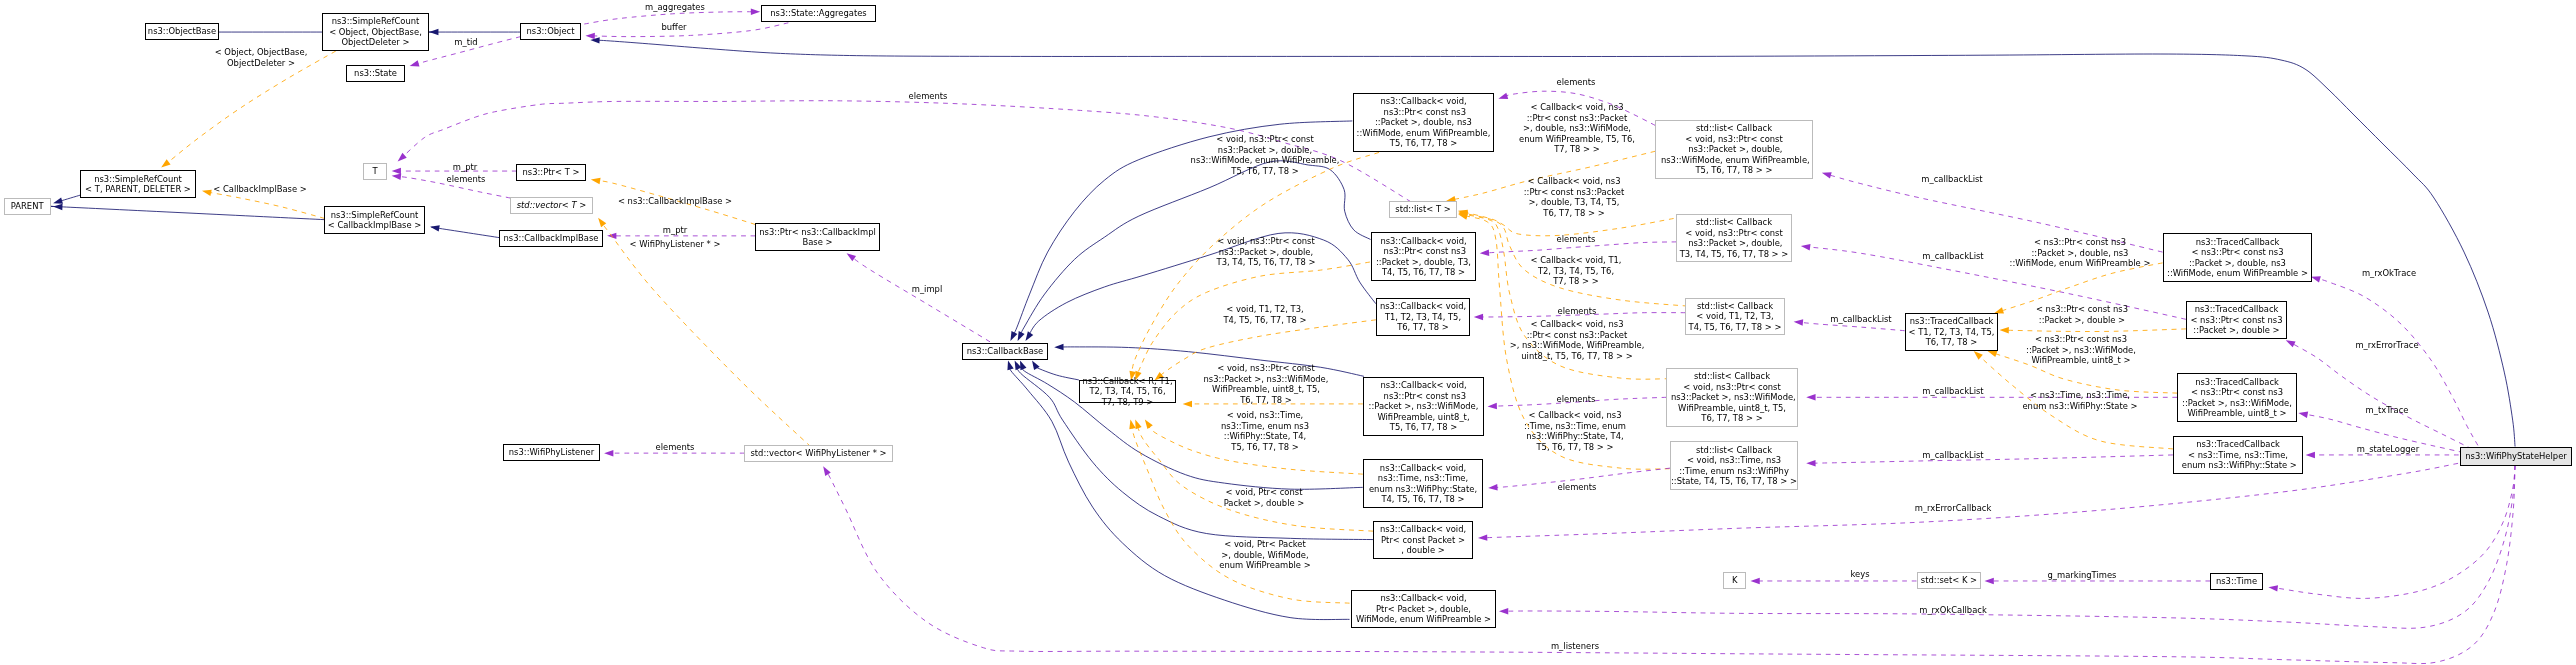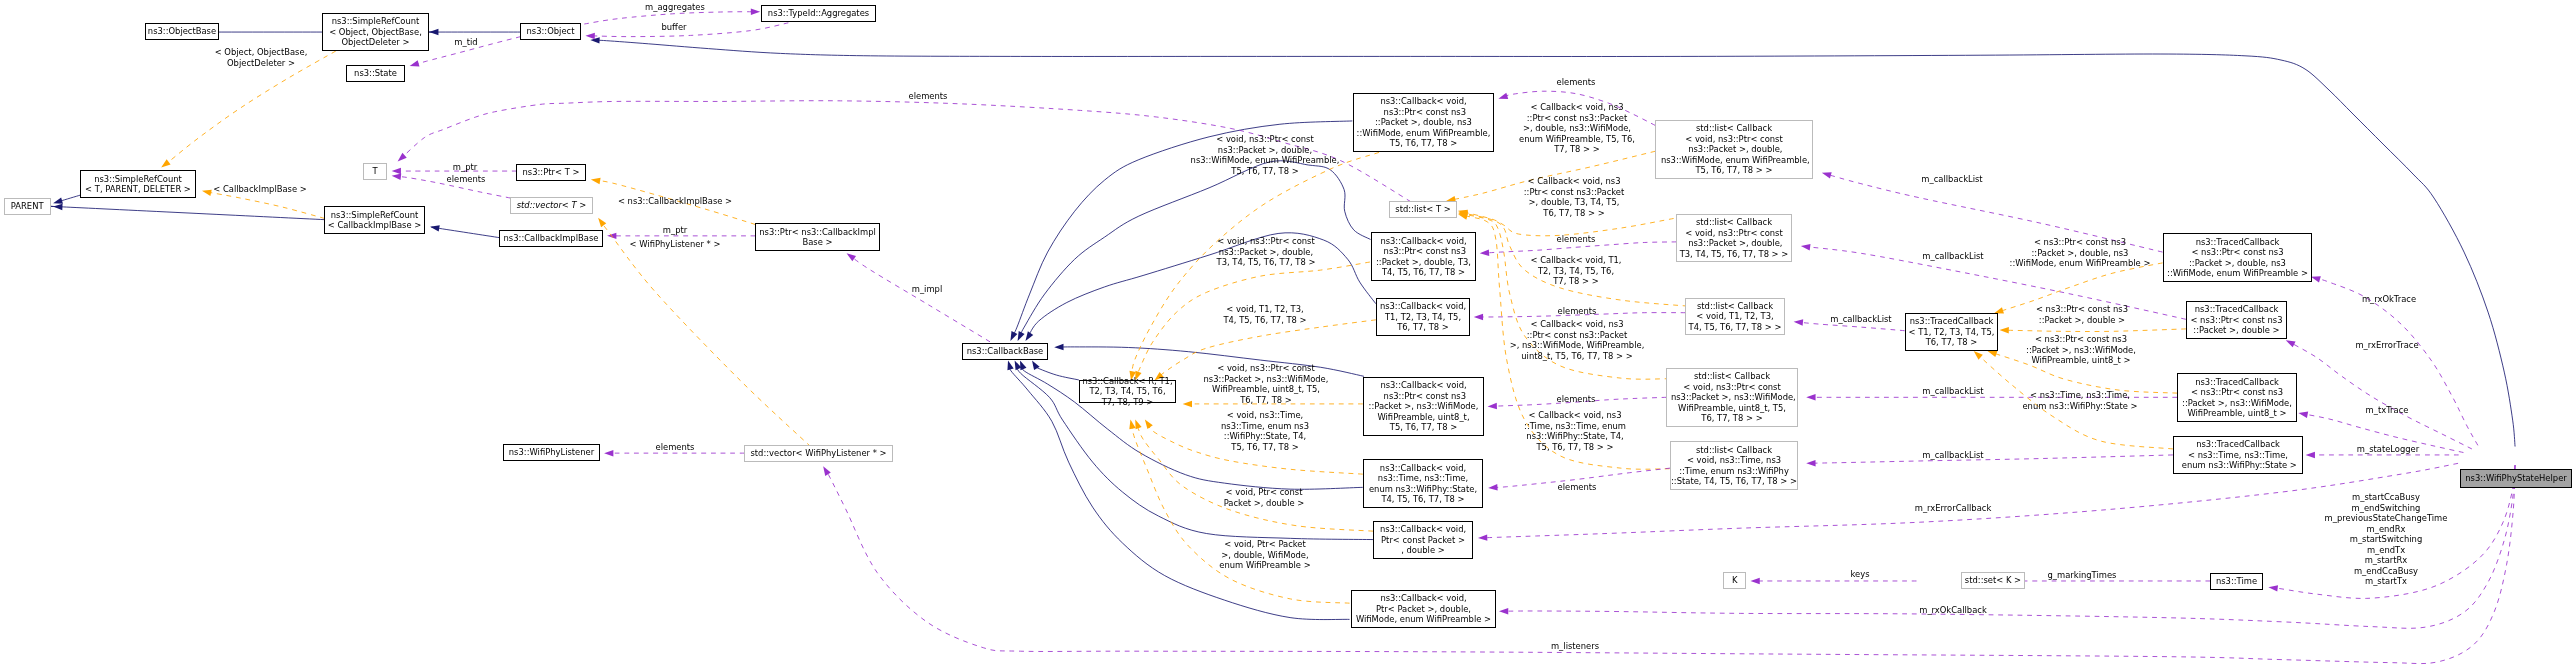--- a/index.html
+++ b/index.html
@@ -25,21 +25,21 @@
     font-size: 8.4px;
     line-height: 10.5px;
     color: #000000;
     text-align: center;
     white-space: pre;
     background: #ffffff;
   }
   .class-node > div { transform: translateZ(0); }
   .class-node.solid { border: 0.6px solid #000000; }
   .class-node.grey  { border: 0.6px solid #bbbbbb; }
-  .class-node.filled{ border: 0.6px solid #000000; background: #a3a3a3; margin-top: 22px; }
+  .class-node.filled{ border: 0.6px solid #000000; background: #e5e5e5; }
   .edge-label {
     position: absolute;
     font-family: "DejaVu Sans", sans-serif;
     font-size: 8.4px;
     line-height: 10.5px;
     color: #000000;
     text-align: center;
     white-space: pre;
     transform: translateX(-50%) translateZ(0);
   }
@@ -172,21 +172,21 @@
       <path d="M3682.0,968.0 C3668.3,968.0 3638.7,968.0 3600.0,968.0 C3561.3,968.0 3491.7,968.0 3450.0,968.0 C3408.3,968.0 3372.8,968.0 3350.0,968.0 C3327.2,968.0 3319.2,968.0 3313.0,968.0" fill="none" stroke="#9a32cd" stroke-width="1.4" stroke-dasharray="8,8"></path>
       <polygon points="0,0 -15.5,-5.4 -15.5,5.4" fill="#9a32cd" transform="translate(3306,968) rotate(180)"></polygon>
       <path d="M3192.7,968.0 C3177.2,968.0 3132.1,968.0 3100.0,968.0 C3067.9,968.0 3029.5,968.0 3000.0,968.0 C2970.5,968.0 2935.8,968.0 2923.0,968.0" fill="none" stroke="#9a32cd" stroke-width="1.4" stroke-dasharray="8,8"></path>
       <polygon points="0,0 -15.5,-5.4 -15.5,5.4" fill="#9a32cd" transform="translate(2916,968) rotate(180)"></polygon>
       <path d="M1240.0,755.0 C1225.0,755.0 1181.7,755.0 1150.0,755.0 C1118.3,755.0 1072.8,755.0 1050.0,755.0 C1027.2,755.0 1019.2,755.0 1013.0,755.0" fill="none" stroke="#9a32cd" stroke-width="1.4" stroke-dasharray="8,8"></path>
       <polygon points="0,0 -15.5,-5.4 -15.5,5.4" fill="#9a32cd" transform="translate(1006,755) rotate(180)"></polygon>
     </svg>
 <div class="class-node solid" style="left: 97px; top: 23px; width: 74px; height: 17.4px; margin-left: 48px;"><div>ns3::ObjectBase</div></div>
     <div class="class-node solid" style="left: 322px; top: 13px; width: 107px; height: 38px;"><div>ns3::SimpleRefCount<br>&lt; Object, ObjectBase,<br>ObjectDeleter &gt;</div></div>
     <div class="class-node solid" style="left: 520px; top: 23px; width: 61px; height: 17.4px;"><div>ns3::Object</div></div>
-    <div class="class-node solid" style="left: 761px; top: 5px; width: 115px; height: 17.4px;"><div>ns3::TypeId::Aggregates</div></div>
+    <div class="class-node solid" style="left: 761px; top: 5px; width: 115px; height: 17.4px;"><div>ns3::State::Aggregates</div></div>
     <div class="class-node solid" style="left: 346px; top: 65px; width: 59px; height: 17.4px;"><div>ns3::State</div></div>
     <div class="class-node grey" style="left: 3.7px; top: 198px; width: 47px; height: 17px;"><div>PARENT</div></div>
     <div class="class-node solid" style="left: 80px; top: 170px; width: 116px; height: 28px;"><div>ns3::SimpleRefCount<br>&lt; T, PARENT, DELETER &gt;</div></div>
     <div class="class-node solid" style="left: 324px; top: 206px; width: 101px; height: 28px;"><div>ns3::SimpleRefCount<br>&lt; CallbackImplBase &gt;</div></div>
     <div class="class-node grey" style="left: 363px; top: 163px; width: 24px; height: 17.4px;"><div>T</div></div>
     <div class="class-node solid" style="left: 516px; top: 164px; width: 70px; height: 17px;"><div>ns3::Ptr&lt; T &gt;</div></div>
     <div class="class-node grey" style="left: 510px; top: 197px; width: 83px; height: 17px; font-style: italic;"><div>std::vector&lt; T &gt;</div></div>
     <div class="class-node solid" style="left: 499px; top: 230px; width: 104px; height: 17px;"><div>ns3::CallbackImplBase</div></div>
     <div class="class-node solid" style="left: 755px; top: 223px; width: 125px; height: 28px;"><div>ns3::Ptr&lt; ns3::CallbackImpl<br>Base &gt;</div></div>
     <div class="class-node solid" style="left: 503px; top: 444px; width: 97px; height: 17.4px;"><div>ns3::WifiPhyListener</div></div>
@@ -200,21 +200,21 @@
     <div class="class-node solid" style="left: 1363px; top: 459px; width: 120px; height: 49px;"><div>ns3::Callback&lt; void,<br>ns3::Time, ns3::Time,<br>enum ns3::WifiPhy::State,<br>T4, T5, T6, T7, T8 &gt;</div></div>
     <div class="class-node solid" style="left: 1373px; top: 521px; width: 100px; height: 38px;"><div>ns3::Callback&lt; void,<br>Ptr&lt; const Packet &gt;<br>, double &gt;</div></div>
     <div class="class-node solid" style="left: 1351px; top: 590px; width: 145px; height: 38px;"><div>ns3::Callback&lt; void,<br>Ptr&lt; Packet &gt;, double,<br>WifiMode, enum WifiPreamble &gt;</div></div>
     <div class="class-node grey" style="left: 1389px; top: 201px; width: 68px; height: 17.4px;"><div>std::list&lt; T &gt;</div></div>
     <div class="class-node grey" style="left: 1655px; top: 120px; width: 158px; height: 59px;"><div>std::list&lt; Callback<br>&lt; void, ns3::Ptr&lt; const<br> ns3::Packet &gt;, double,<br> ns3::WifiMode, enum WifiPreamble,<br>T5, T6, T7, T8 &gt; &gt;</div></div>
     <div class="class-node grey" style="left: 1676px; top: 214px; width: 116px; height: 48px;"><div>std::list&lt; Callback<br>&lt; void, ns3::Ptr&lt; const<br> ns3::Packet &gt;, double,<br>T3, T4, T5, T6, T7, T8 &gt; &gt;</div></div>
     <div class="class-node grey" style="left: 1685px; top: 298px; width: 100px; height: 37px;"><div>std::list&lt; Callback<br>&lt; void, T1, T2, T3,<br>T4, T5, T6, T7, T8 &gt; &gt;</div></div>
     <div class="class-node grey" style="left: 1666px; top: 368px; width: 132px; height: 59px;"><div>std::list&lt; Callback<br>&lt; void, ns3::Ptr&lt; const<br> ns3::Packet &gt;, ns3::WifiMode,<br>WifiPreamble, uint8_t, T5,<br>T6, T7, T8 &gt; &gt;</div></div>
     <div class="class-node grey" style="left: 1670px; top: 441px; width: 128px; height: 49px;"><div>std::list&lt; Callback<br>&lt; void, ns3::Time, ns3<br>::Time, enum ns3::WifiPhy<br>::State, T4, T5, T6, T7, T8 &gt; &gt;</div></div>
     <div class="class-node grey" style="left: 1723px; top: 572px; width: 23.4px; height: 17.4px;"><div>K</div></div>
-    <div class="class-node grey" style="left: 1917px; top: 572px; width: 64px; height: 17.4px; margin-left: 44px;"><div>std::set&lt; K &gt;</div></div>
+    <div class="class-node grey" style="left: 1917px; top: 572px; width: 64px; height: 17.4px;"><div>std::set&lt; K &gt;</div></div>
     <div class="class-node solid" style="left: 1905px; top: 313px; width: 93px; height: 38px;"><div>ns3::TracedCallback<br>&lt; T1, T2, T3, T4, T5,<br>T6, T7, T8 &gt;</div></div>
     <div class="class-node solid" style="left: 2163px; top: 233px; width: 149px; height: 49px;"><div>ns3::TracedCallback<br>&lt; ns3::Ptr&lt; const ns3<br>::Packet &gt;, double, ns3<br>::WifiMode, enum WifiPreamble &gt;</div></div>
     <div class="class-node solid" style="left: 2186px; top: 301px; width: 101px; height: 38px;"><div>ns3::TracedCallback<br>&lt; ns3::Ptr&lt; const ns3<br>::Packet &gt;, double &gt;</div></div>
     <div class="class-node solid" style="left: 2177px; top: 373px; width: 120px; height: 49px;"><div>ns3::TracedCallback<br>&lt; ns3::Ptr&lt; const ns3<br>::Packet &gt;, ns3::WifiMode,<br>WifiPreamble, uint8_t &gt;</div></div>
     <div class="class-node solid" style="left: 2173px; top: 436px; width: 130px; height: 38px;"><div>ns3::TracedCallback<br>&lt; ns3::Time, ns3::Time,<br> enum ns3::WifiPhy::State &gt;</div></div>
     <div class="class-node solid" style="left: 2210px; top: 573px; width: 53px; height: 17.4px;"><div>ns3::Time</div></div>
     <div class="class-node filled" style="left: 2460px; top: 447px; width: 112px; height: 18.6px;"><div>ns3::WifiPhyStateHelper</div></div>
     <div class="edge-label" style="left: 261px; top: 47px;">&lt; Object, ObjectBase,<br>ObjectDeleter &gt;</div>
     <div class="edge-label" style="left: 466px; top: 37px;">m_tid</div>
     <div class="edge-label" style="left: 675px; top: 2.4px;">m_aggregates</div>
@@ -252,19 +252,18 @@
     <div class="edge-label" style="left: 1861px; top: 314px;">m_callbackList</div>
     <div class="edge-label" style="left: 2082px; top: 304px;">&lt; ns3::Ptr&lt; const ns3<br>::Packet &gt;, double &gt;</div>
     <div class="edge-label" style="left: 2081px; top: 334px;">&lt; ns3::Ptr&lt; const ns3<br>::Packet &gt;, ns3::WifiMode,<br>WifiPreamble, uint8_t &gt;</div>
     <div class="edge-label" style="left: 1953px; top: 386px;">m_callbackList</div>
     <div class="edge-label" style="left: 2080px; top: 390px;">&lt; ns3::Time, ns3::Time,<br>enum ns3::WifiPhy::State &gt;</div>
     <div class="edge-label" style="left: 1953px; top: 450px;">m_callbackList</div>
     <div class="edge-label" style="left: 1953px; top: 503px;">m_rxErrorCallback</div>
     <div class="edge-label" style="left: 1860px; top: 569px;">keys</div>
     <div class="edge-label" style="left: 2082px; top: 570px;">g_markingTimes</div>
     <div class="edge-label" style="left: 1953px; top: 605px;">m_rxOkCallback</div>
-    <div class="edge-label" style="left: 2389px; top: 268px; margin-top: 26px;">m_rxOkTrace</div>
+    <div class="edge-label" style="left: 2389px; top: 268px;">m_rxOkTrace</div>
     <div class="edge-label" style="left: 2387px; top: 340px;">m_rxErrorTrace</div>
     <div class="edge-label" style="left: 2387px; top: 405px;">m_txTrace</div>
     <div class="edge-label" style="left: 2388px; top: 444px;">m_stateLogger</div>
-    <div class="edge-label" style="left: 2386px; top: 492px;">m_startCcaBusy<br>m_endSwitching<br>m_previousStateChangeTime<br>m_endRx<br>m_startSwitching<br>m_endTx<br>m_startRx<br>m_endCcaBusy<br>m_startTx</div>
   </div>
 
 
 </body></html>

